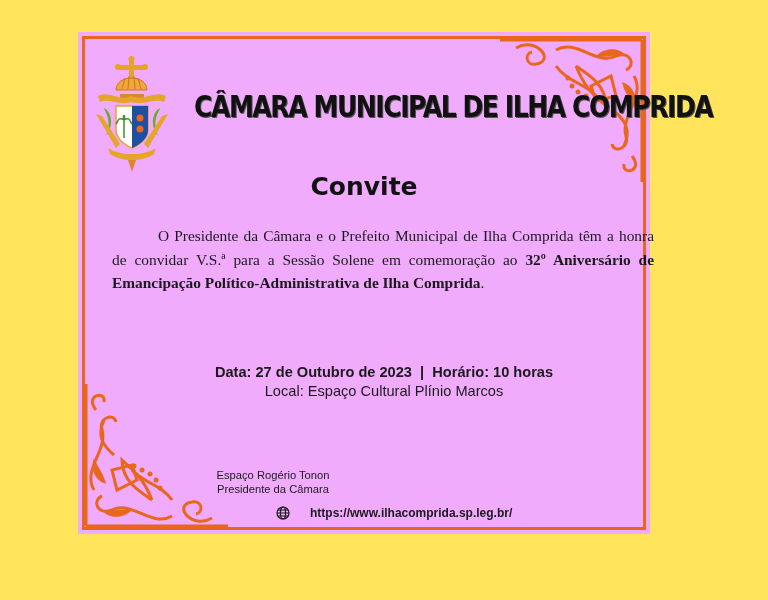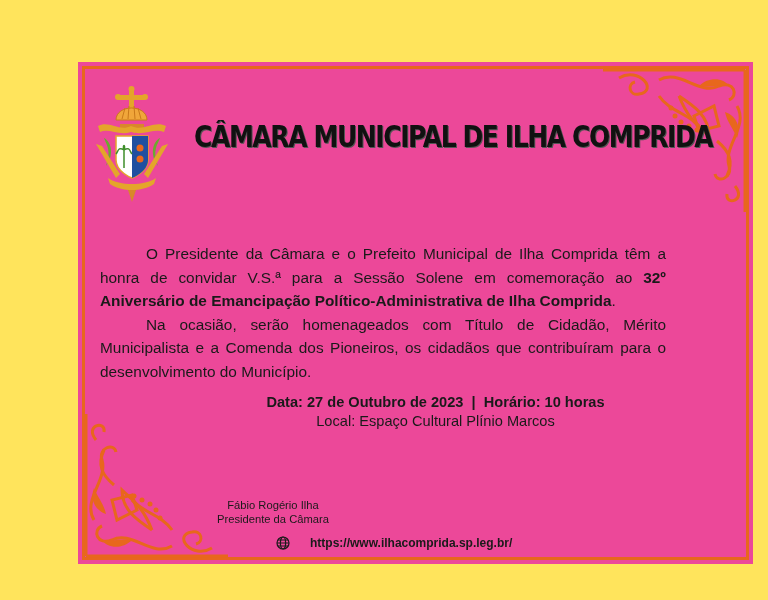--- a/index.html
+++ b/index.html
@@ -3,22 +3,22 @@
 <meta charset="utf-8">
 <style>
   html, body { margin: 0; padding: 0; }
   body {
     width: 768px; height: 600px; overflow: hidden;
     background: #FFE45C;
     position: relative;
     font-family: "DejaVu Sans", sans-serif;
   }
   .card {
-    position: absolute; left: 78px; top: 62px; width: 675px; height: 502px;
-    background: #ec4899;
+    position: absolute; left: 78px; top: 32px; width: 572px; height: 502px;
+    background: #f0abfc;
   }
   .frame {
     position: absolute; left: 4px; top: 4px; right: 4px; bottom: 4px;
     border: 3px solid #E8671C;
     box-sizing: border-box;
   }
   .ornament { position: absolute; }
   .ornament.tr { right: 4px; top: 4px; }
   .ornament.bl { left: 4px; bottom: 4px; transform: rotate(180deg); }
   .crest { position: absolute; left: 16px; top: 24px; width: 76px; height: 118px; }
@@ -32,21 +32,21 @@
   }
   .invite-title {
     position: absolute; left: 0; right: 0; top: 140px; text-align: center;
     font-family: "DejaVu Sans", sans-serif; font-weight: bold; font-size: 25px; color: #111;
   }
   .body-text {
     position: absolute; left: 22px; width: 566px; top: 180px;
     font-family: "Liberation Sans", sans-serif; font-size: 15.4px; line-height: 23.5px;
     color: #1a1a1a; text-align: justify;
   }
-  .body-text p { margin: 0; text-indent: 46px; }
+  .body-text p { margin: 12px; text-indent: 46px; font-family: Liberation Serif, serif; }
   .body-text b { font-weight: bold; }
   .details {
     position: absolute; left: 0; right: 0; top: 331px; text-align: center;
     font-family: "Liberation Sans", sans-serif; font-size: 14.6px; line-height: 19px; color: #1a1a1a; padding-left: 40px;
   }
   .details .date-line { font-weight: bold; }
   .sig {
     position: absolute; top: 436px; text-align: center;
     font-family: "Liberation Sans", sans-serif; font-size: 11.2px; line-height: 14px; color: #1a1a1a;
   }
@@ -132,33 +132,33 @@
     <path d="M30 82 L30 64" stroke="#3E8E2A" stroke-width="1.5"></path>
     <path d="M30 64 C 24 60, 24 66, 22 68 M30 64 C 36 60, 36 66, 38 68 M30 64 C 28 58, 32 58, 30 64" stroke="#3E8E2A" stroke-width="1.5" fill="none"></path>
     <path d="M2 58 L22 92 L26 88 L8 60 Z" fill="#E4A52A"></path>
     <path d="M74 58 L54 92 L50 88 L68 60 Z" fill="#E4A52A"></path>
     <path d="M14 92 C 26 100, 50 100, 62 92 L 60 98 C 48 106, 28 106, 16 98 Z" fill="#E4A52A"></path>
     <path d="M34 104 L38 116 L42 104 Z" fill="#D9872A"></path>
   </svg>
 
   <div class="header-title">CÂMARA MUNICIPAL DE ILHA COMPRIDA</div>
 
+  <div class="invite-title">Convite</div>
 
   <div class="body-text">
     <p><span>O Presidente da Câmara e o Prefeito Municipal de Ilha Comprida têm a honra de convidar V.S.ª para a Sessão Solene em comemoração ao </span><b>32º Aniversário de Emancipação Político-Administrativa de Ilha Comprida</b><span>.</span></p>
-    <p>Na ocasião, serão homenageados com Título de Cidadão, Mérito Municipalista e a Comenda dos Pioneiros, os cidadãos que contribuíram para o desenvolvimento do Município.</p>
   </div>
 
   <div class="details">
     <div class="date-line" style="white-space:pre;">Data: 27 de Outubro de 2023  |  Horário: 10 horas</div>
     <div>Local: Espaço Cultural Plínio Marcos</div>
   </div>
 
   <div class="sig left">
-    <div>Fábio Rogério Ilha</div>
+    <div>Espaço Rogério Tonon</div>
     <div>Presidente da Câmara</div>
   </div>
 
   <div class="website">
     <svg class="globe" viewBox="0 0 14 14">
       <g fill="none" stroke="#1a1a1a" stroke-width="1.2">
         <circle cx="7" cy="7" r="6"></circle>
         <ellipse cx="7" cy="7" rx="2.6" ry="6"></ellipse>
         <path d="M1 7 H13 M2 4 H12 M2 10 H12"></path>
       </g>

